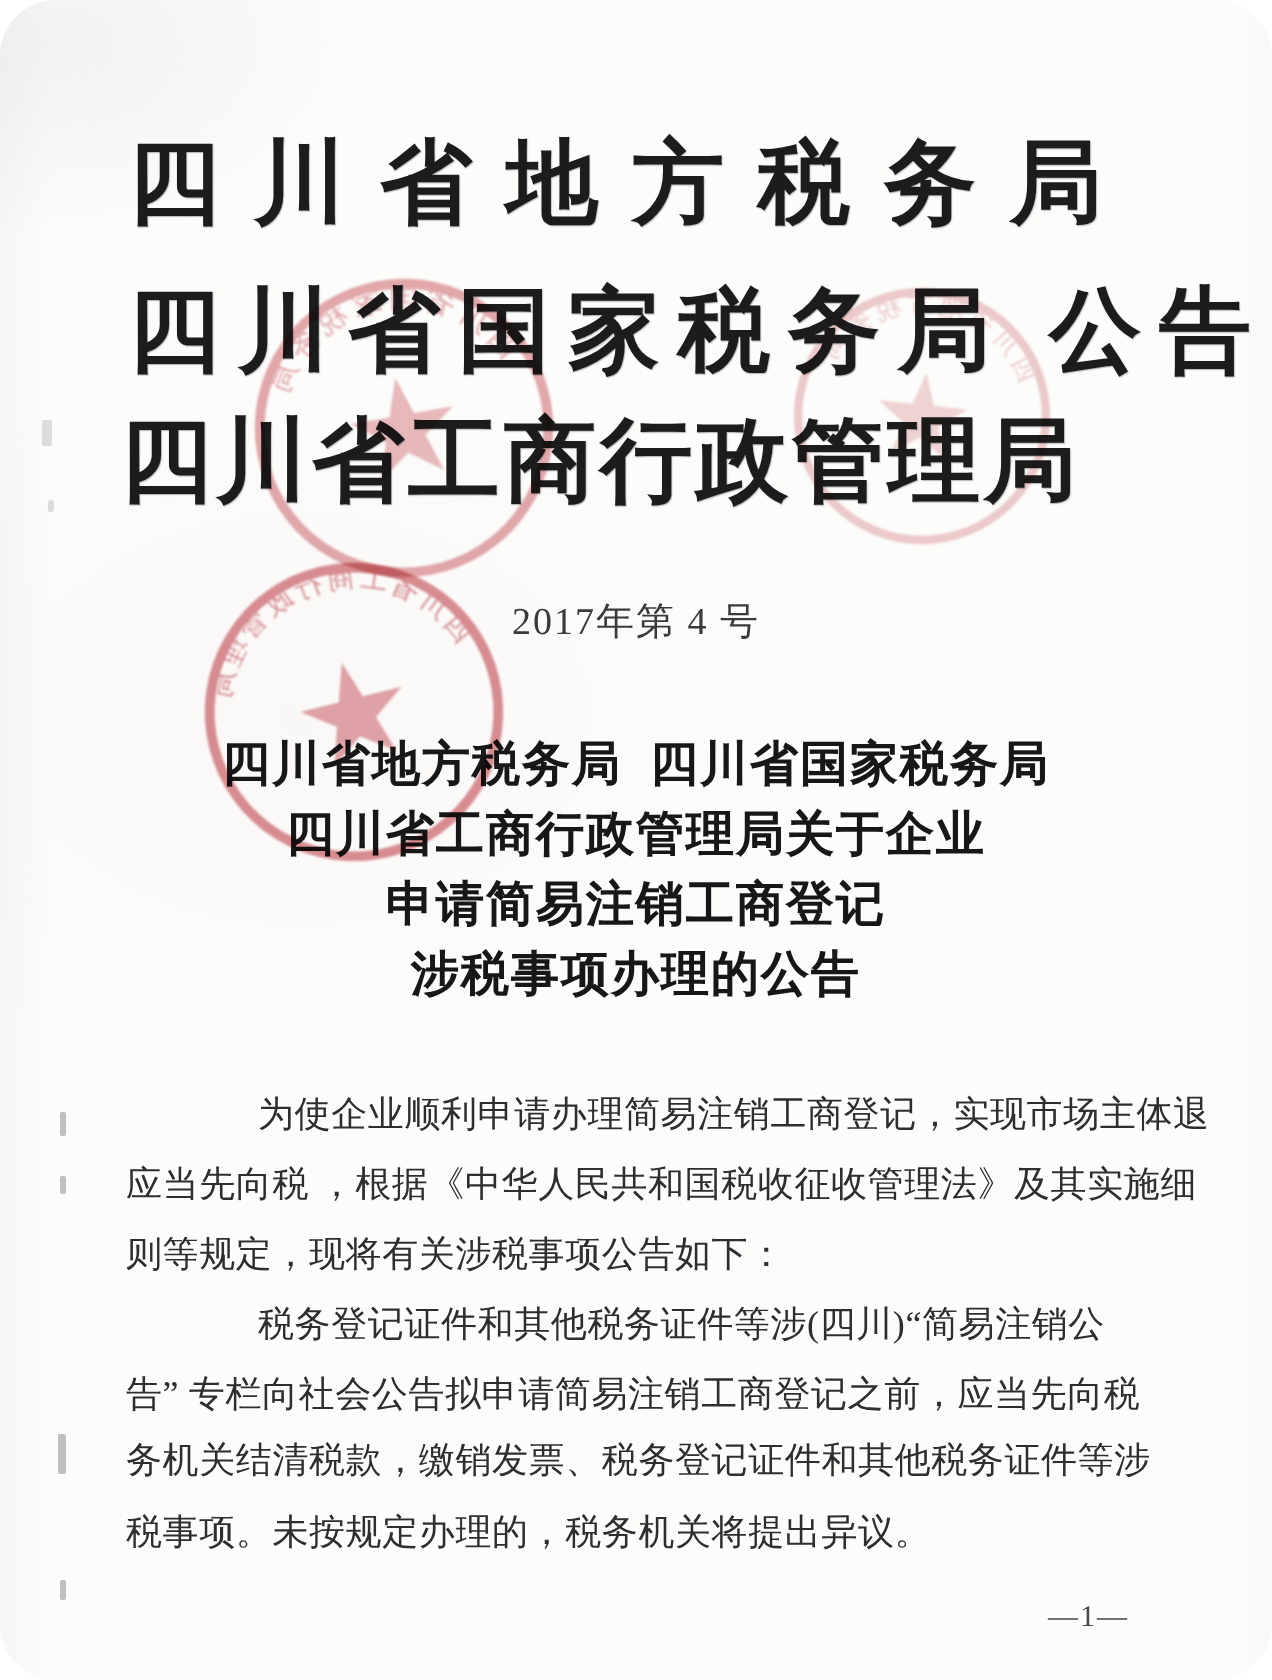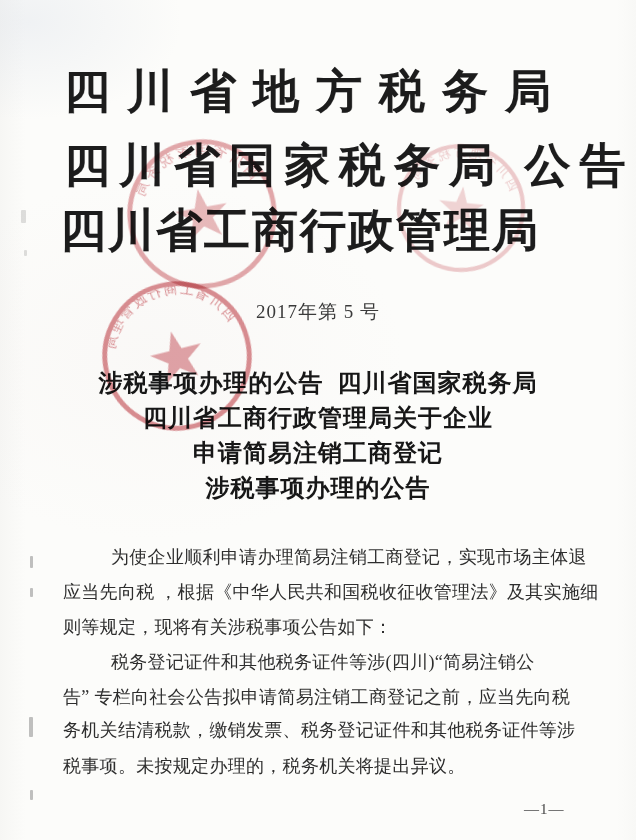--- a/index.html
+++ b/index.html
@@ -10,20 +10,21 @@
   }
   .page {
     position: relative;
     width: 636px; height: 840px;
     overflow: hidden;
     background:
       radial-gradient(ellipse 220px 140px at 28px 22px, rgba(190,200,218,0.20), rgba(190,200,218,0) 70%),
       radial-gradient(ellipse 340px 240px at 150px 360px, rgba(235,225,225,0.14), rgba(235,225,225,0) 75%),
       linear-gradient(90deg, #f6f6f4 0%, #fcfcfa 4%, #fcfcfa 97%, #f8f8f6 100%),
       #fbfbf9;
+    border-radius: 28px;
   }
 
   .txt { position: absolute; white-space: pre; line-height: 1; }
 
   
   .header-line {
     font-weight: bold;
     font-size: 46px;
     color: #1c1c1c;
     text-shadow: 0.4px 0.4px 0.6px rgba(40,40,40,0.35);
@@ -55,21 +56,21 @@
   .tl2 { top: 441px; }
   .tl3 { top: 476px; }
 
   
   .body-line {
     left: 63px;
     font-size: 18px;
     letter-spacing: 0.3px;
     color: #2e2e2e;
   }
-  .indent { left: 111px; }
+  .indent { left: 129px; }
   .bl0 { top: 548px; }
   .bl1 { top: 583px; }
   .bl2 { top: 618px; }
   .bl3 { top: 653px; }
   .bl4 { top: 688px; }
   .bl5 { top: 721px; }
   .bl6 { top: 757px; }
 
   .page-number {
     left: 524px; top: 802px;
@@ -100,23 +101,23 @@
 </style>
 </head>
 <body>
 
 <div class="page">
 
   <div class="txt header-line hl1">四川省地方税务局</div>
   <div class="txt header-line hl2">四川省国家税务局 公告</div>
   <div class="txt header-line hl3">四川省工商行政管理局</div>
 
-  <div class="txt doc-number">2017年第 5 号</div>
+  <div class="txt doc-number">2017年第 4 号</div>
 
-  <div class="txt title-line tl0">涉税事项办理的公告  四川省国家税务局</div>
+  <div class="txt title-line tl0">四川省地方税务局  四川省国家税务局</div>
   <div class="txt title-line tl1">四川省工商行政管理局关于企业</div>
   <div class="txt title-line tl3">涉税事项办理的公告</div>
   <div class="txt title-line tl2">申请简易注销工商登记</div>
 
   <div class="txt body-line indent bl0">为使企业顺利申请办理简易注销工商登记，实现市场主体退</div>
   <div class="txt body-line bl1">应当先向税 ，根据《中华人民共和国税收征收管理法》及其实施细</div>
   <div class="txt body-line bl2">则等规定，现将有关涉税事项公告如下：</div>
   <div class="txt body-line indent bl3">税务登记证件和其他税务证件等涉(四川)“简易注销公</div>
   <div class="txt body-line bl4">告” 专栏向社会公告拟申请简易注销工商登记之前，应当先向税</div>
   <div class="txt body-line bl5">务机关结清税款，缴销发票、税务登记证件和其他税务证件等涉</div>

